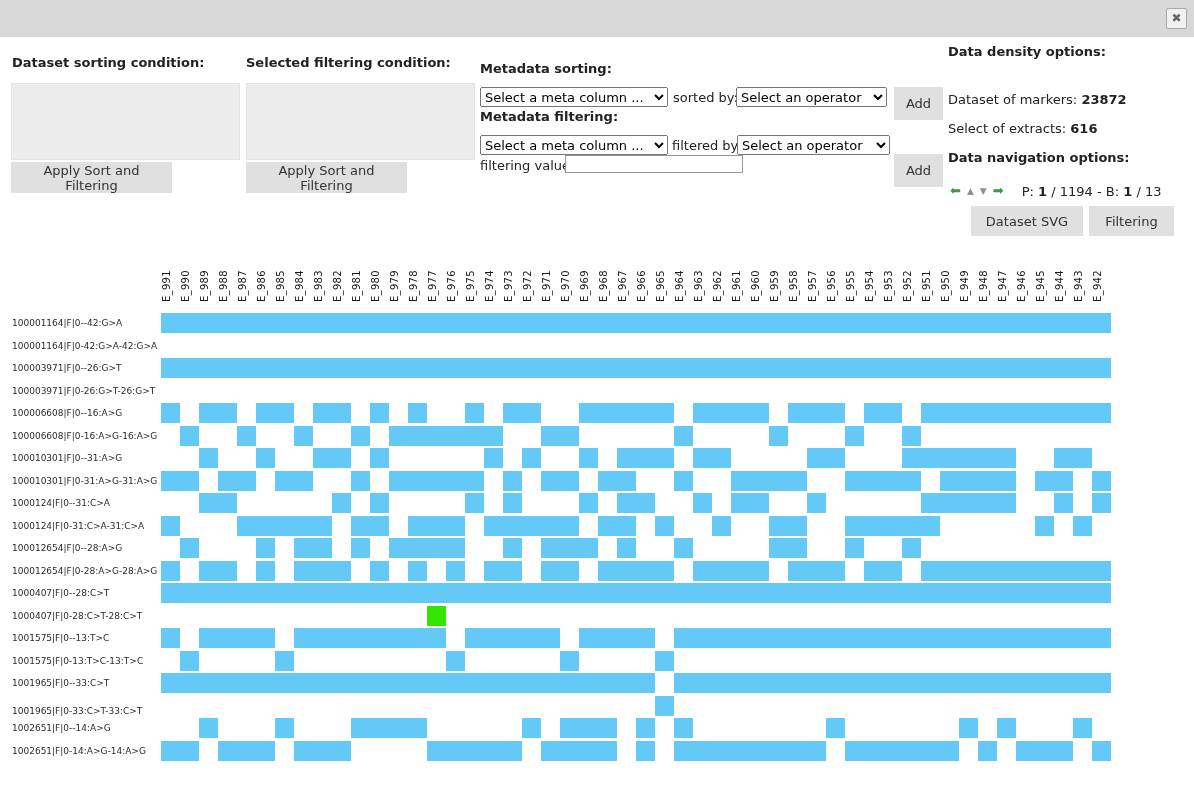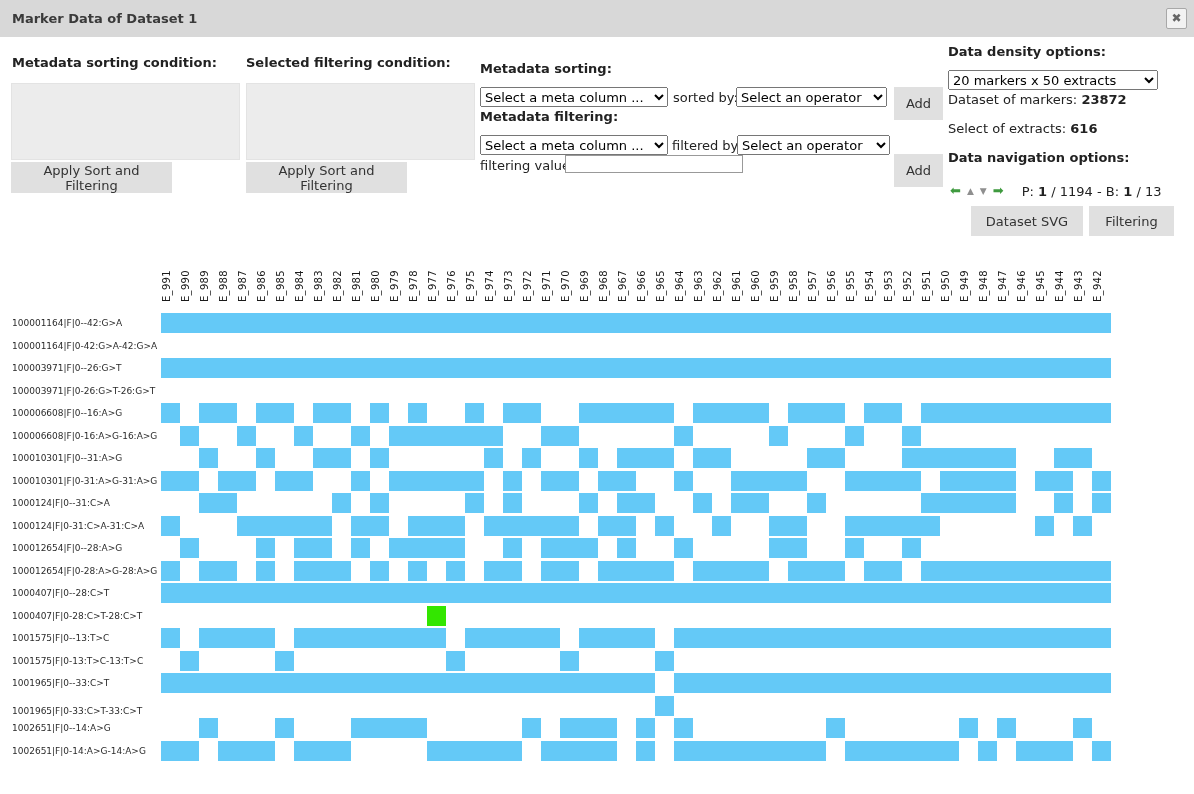--- a/index.html
+++ b/index.html
@@ -33,27 +33,26 @@
   .rowlabel{position:absolute;left:12px;height:20px;line-height:20px;font-size:9px;color:#2b2b2b;white-space:nowrap;}
   .grid-row{position:absolute;left:161px;height:20px;white-space:nowrap;font-size:0;}
   .cell{display:inline-block;width:19px;height:20px;}
 </style>
 </head>
 <body>
 
 <div id="page">
 
   <div class="titlebar">
-    <span class="title">Marker Data of Dataset 1</span>
     <div class="closebtn">
       <span>✖</span>
     </div>
   </div>
 
-  <div class="heading" style="left:12px;top:55px;">Metadata sorting condition:</div>
+  <div class="heading" style="left:12px;top:55px;">Dataset sorting condition:</div>
   <textarea class="condbox" style="left: 11px; top: 83px;"></textarea>
   <button class="btn" style="left:11px;top:162px;width:161px;height:31px;">Apply Sort and Filtering</button>
 
   <div class="heading" style="left:246px;top:55px;">Selected filtering condition:</div>
   <textarea class="condbox" style="left: 246px; top: 83px;"></textarea>
   <button class="btn" style="left:246px;top:162px;width:161px;height:31px;">Apply Sort and Filtering</button>
 
   <div class="heading" style="left:480px;top:61px;">Metadata sorting:</div>
   <select style="left:480px;top:87px;width:188px;">
     <option>Select a meta column ...</option>
@@ -70,23 +69,20 @@
   </select>
   <span class="lbl" style="left:672px;top:138px;">filtered by:</span>
   <select style="left:737px;top:135px;width:153px;">
     <option>Select an operator</option>
   </select>
   <span class="lbl" style="left:480px;top:158px;">filtering value:</span>
   <input type="text" style="left: 565px; top: 155px; width: 178px;" value="">
   <button class="btn" style="left:894px;top:154px;width:49px;height:33px;">Add</button>
 
   <div class="heading" style="left:948px;top:44px;">Data density options:</div>
-  <select style="left:948px;top:70px;width:210px;">
-    <option>20 markers x 50 extracts</option>
-  </select>
   <div class="lbl" style="left:948px;top:92px;">
     <span>Dataset of markers:</span>
     <span class="bold">23872</span>
   </div>
   <div class="lbl" style="left:948px;top:121px;">
     <span>Select of extracts:</span>
     <span class="bold">616</span>
   </div>
 
   <div class="heading" style="left:948px;top:150px;">Data navigation options:</div>

